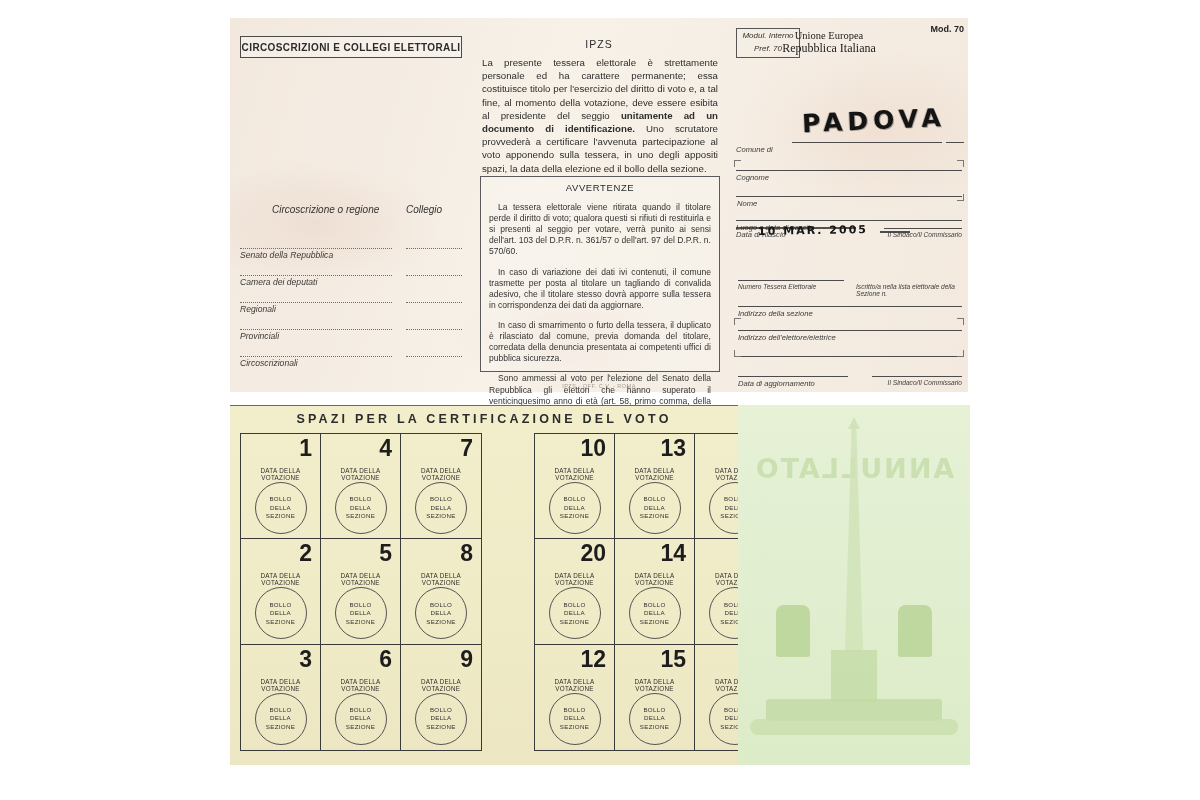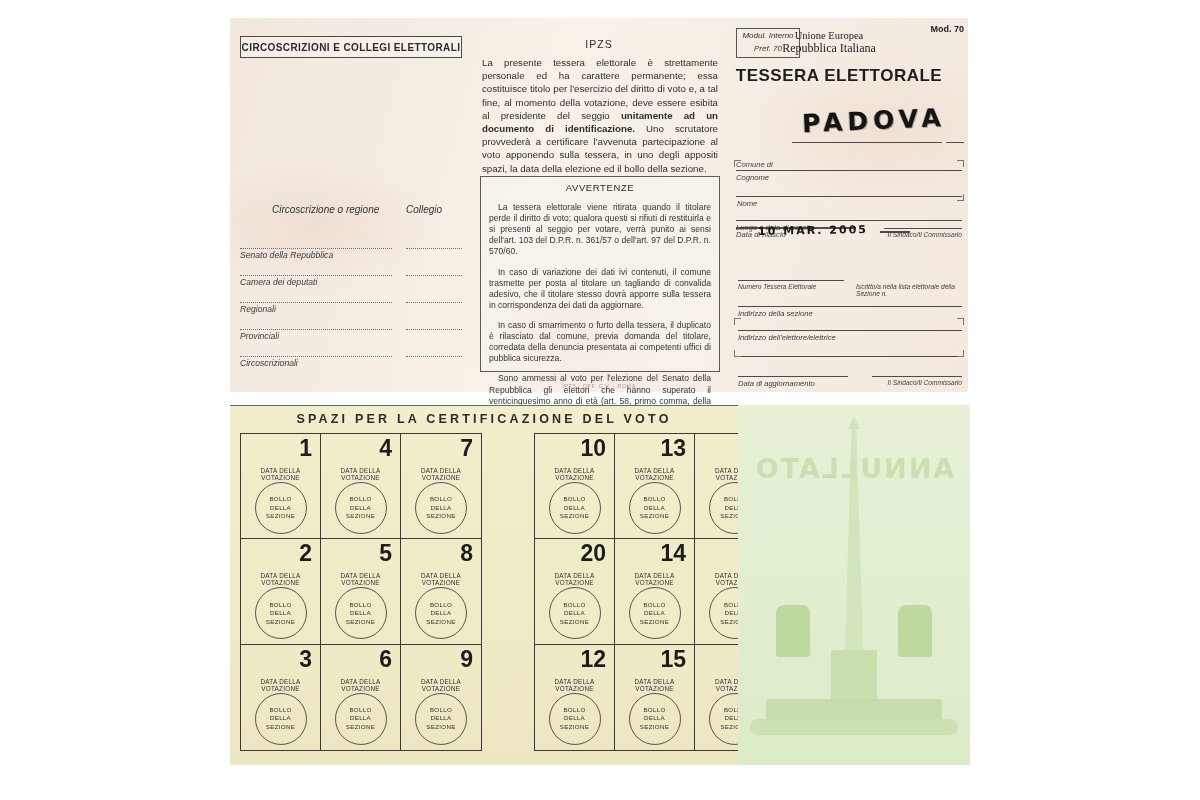--- a/index.html
+++ b/index.html
@@ -152,26 +152,25 @@
     <div class="panel panel-right">
       <div class="modul-box">
         <div>Modul. Interno</div>
         <div>Pref. 70</div>
       </div>
       <div class="state-name">
         <div class="state-l1">Unione Europea</div>
         <div class="state-l2">Repubblica Italiana</div>
       </div>
       <div class="mod-num">Mod. 70</div>
-      <div class="card-title">TESSERA ELETTORALE</div>
 
       <div class="stamp-city">PADOVA</div>
       <div class="fline" style="left:62px; top:124px; width:150px;"></div>
       <div class="fline" style="right:4px; top:124px; width:18px;"></div>
-      <div class="flabel" style="left:6px; top:142px;text-align:center;">Comune di</div>
+      <div class="flabel" style="left:6px; top:127px;text-align:center;">Comune di</div>
 
       <span class="corner c-tl" style="left:4px; top:142px;"></span>
       <span class="corner c-tr" style="right:4px; top:142px;"></span>
 
       <div class="fline" style="left:6px; top:152px; width:226px;"></div>
       <div class="flabel" style="left:6px; top:155px;">Cognome</div>
 
       <div class="fline" style="left:6px; top:178px; width:226px;"></div>
       <div class="flabel" style="left:7px; top:181px;">Nome</div>
       <span class="corner c-br" style="right:4px; top:176px;"></span>

